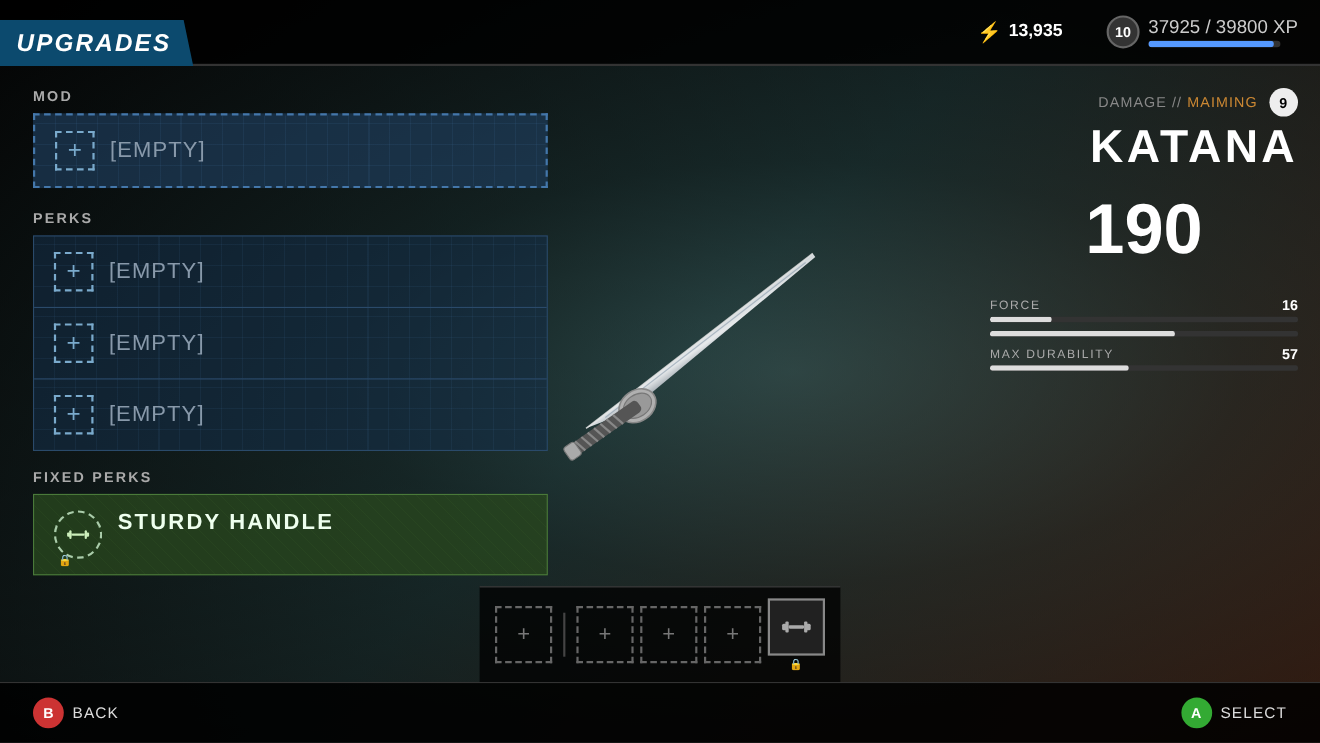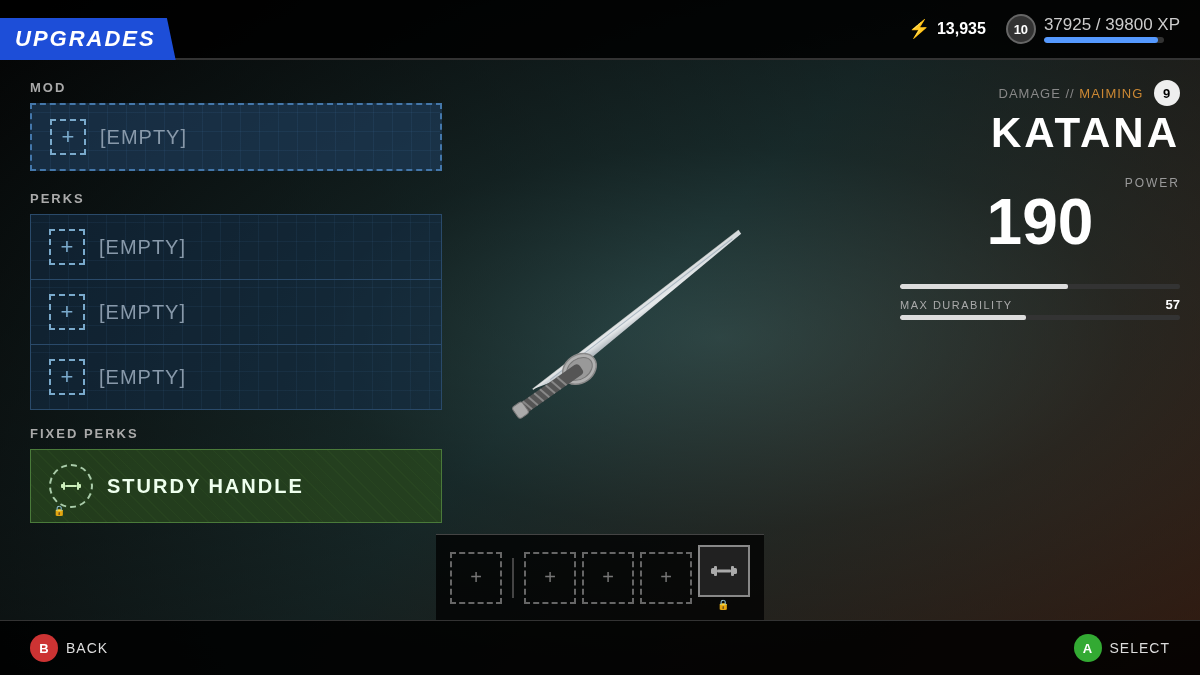--- a/index.html
+++ b/index.html
@@ -33,21 +33,21 @@
       height: 60px;
       background: rgba(0,0,0,0.85);
       border-bottom: 2px solid #333;
       z-index: 10;
       display: flex;
       align-items: center;
       justify-content: space-between;
     }
 
     .upgrades-title {
-      background: #1d4ed8;
+      background: #0c4a6e;
       padding: 8px 20px 8px 15px;
       clip-path: polygon(0 0, 95% 0, 100% 100%, 0 100%);
       margin-left: 0;
       margin-top: 20px;
     }
     .upgrades-title span {
       color: #fff;
       font-size: 22px;
       font-weight: 900;
       font-style: italic;
@@ -72,20 +72,21 @@
     }
     .currency-icon {
       color: #ffcc00;
       font-size: 18px;
     }
 
     .xp-section {
       display: flex;
       align-items: center;
       gap: 8px;
+      margin-left: 20px;
     }
     .xp-level-circle {
       width: 30px;
       height: 30px;
       border-radius: 50%;
       background: #333;
       border: 2px solid #666;
       display: flex;
       align-items: center;
       justify-content: center;
@@ -113,21 +114,21 @@
       height: 100%;
       background: #5599ff;
       border-radius: 3px;
     }
 
     
     .left-panel {
       position: absolute;
       top: 80px;
       left: 30px;
-      width: 412px;
+      width: 468px;
       z-index: 10;
     }
 
     .section-label {
       color: #aaa;
       font-size: 13px;
       font-weight: bold;
       letter-spacing: 2px;
       text-transform: uppercase;
       margin-bottom: 8px;
@@ -227,21 +228,20 @@
       );
     }
 
     .fixed-perks-section {}
 
     .fixed-perk-slot {
       background: rgba(40,70,30,0.8);
       border: 1px solid #4a7a3a;
       padding: 14px 18px;
       display: flex;
-      align-items: center;
       gap: 14px;
       cursor: pointer;
       position: relative;
       overflow: hidden;
     }
     .fixed-perk-slot::before {
       content: '';
       position: absolute;
       inset: 0;
       background: repeating-linear-gradient(
@@ -591,25 +591,33 @@
 
 <div class="right-panel">
   <div class="weapon-subtitle">
     <span>DAMAGE //</span>
     <span class="superior">MAIMING</span>
     <span class="level-badge">9</span>
   </div>
   <div class="weapon-name">KATANA</div>
 
   <div class="power-section">
-    <div class="power-label">POWER</div>
     <div class="power-value">190</div>
   </div>
 
   <div class="stats-section" id="stats-container">
+      <div class="stat-row">
+      <div class="stat-header">
+        <span class="stat-name">FORCE</span>
+        <span class="stat-value">16</span>
+      </div>
+      <div class="stat-bar">
+        <div class="stat-bar-fill" style="width:20%"></div>
+      </div>
+    </div>
       <div class="stat-row">
       <div class="stat-bar">
         <div class="stat-bar-fill" style="width:60%"></div>
       </div>
     </div>
       <div class="stat-row">
       <div class="stat-header">
         <span class="stat-name">MAX DURABILITY</span>
         <span class="stat-value">57</span>
       </div>

